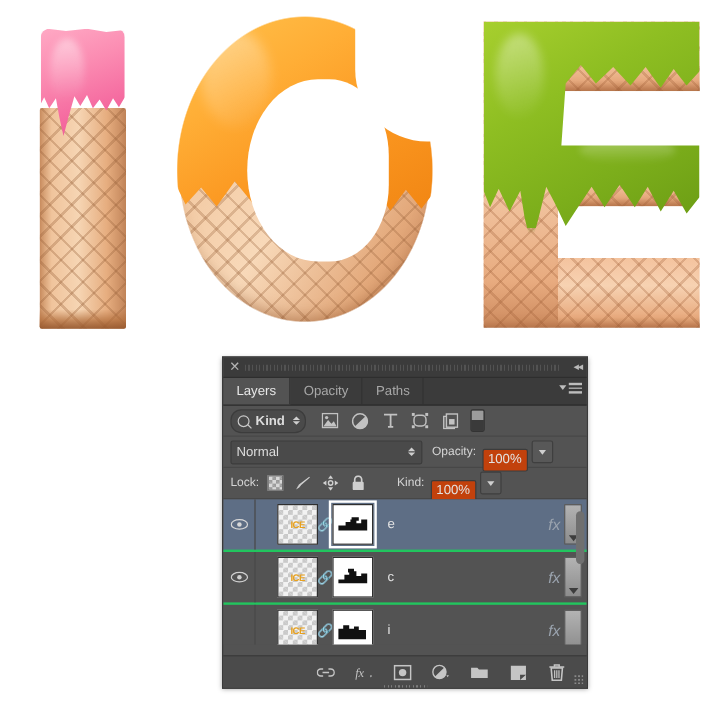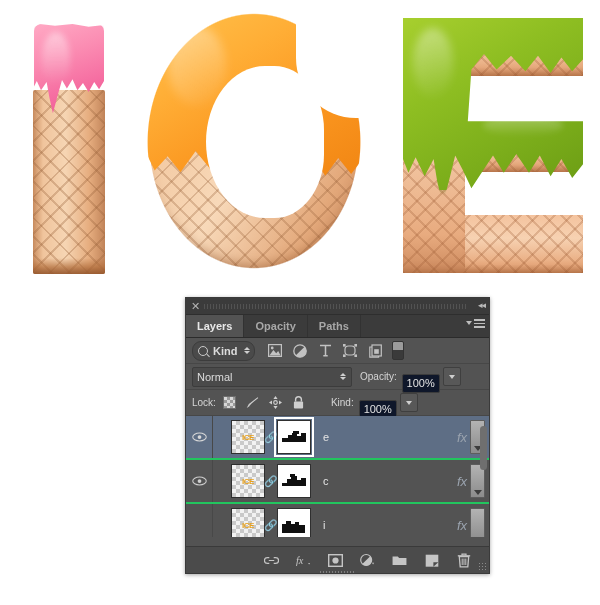--- a/index.html
+++ b/index.html
@@ -175,21 +175,21 @@
   .ps-tabs {
     position: relative;
     height: 22px;
     background: #3b3b3b;
     border-bottom: 1px solid #2b2b2b;
     display:flex; align-items: stretch;
   }
   .ps-tab {
     padding: 0 11px;
     display:flex; align-items:center;
-    font-size: 11px; font-weight: bold;
+    font-size: 11px; font-weight: normal;
     color: #a8a8a8;
     cursor: pointer;
     border-right: 1px solid #323232;
   }
   .ps-tab.active { background:#535353; color:#e8e8e8; }
   .ps-tab-filler { flex:1; border-right:none; }
   .ps-menu-btn {
     position:absolute; right:4px; top:4px;
     display:flex; align-items:center; gap:2px; cursor:pointer;
   }
@@ -235,21 +235,21 @@
     position:relative;
     width:150px; height:18px;
     background:#4a4a4a; border:1px solid #3c3c3c; border-radius:2px;
     display:flex; align-items:center; padding:0 4px;
     color:#dcdcdc; font-size:11px; cursor:pointer;
   }
   .blend-select .updown{position:absolute;right:5px;}
   .lbl { font-size:10px; font-weight:normal; color:#d5d5d5; margin-left:8px; }
   .numbox {
     margin-left:5px; height:17px; min-width:36px;
-    background:#0f172a; border:1px solid #3c3c3c; border-radius:2px;
+    background:#c2410c; border:1px solid #3c3c3c; border-radius:2px;
     display:flex;align-items:center;justify-content:center;
     color:#e2e2e2; font-size:11px; cursor:text;margin-top:13px;
   }
   .mini-caret {
     margin-left:3px; width:16px;height:17px;
     background:#585858;border:1px solid #3f3f3f;border-radius:2px;
     display:flex;align-items:center;justify-content:center;cursor:pointer;
   }
   .mini-caret i{width:0;height:0;border-left:3px solid transparent;border-right:3px solid transparent;border-top:4px solid #cfcfcf;}
 

